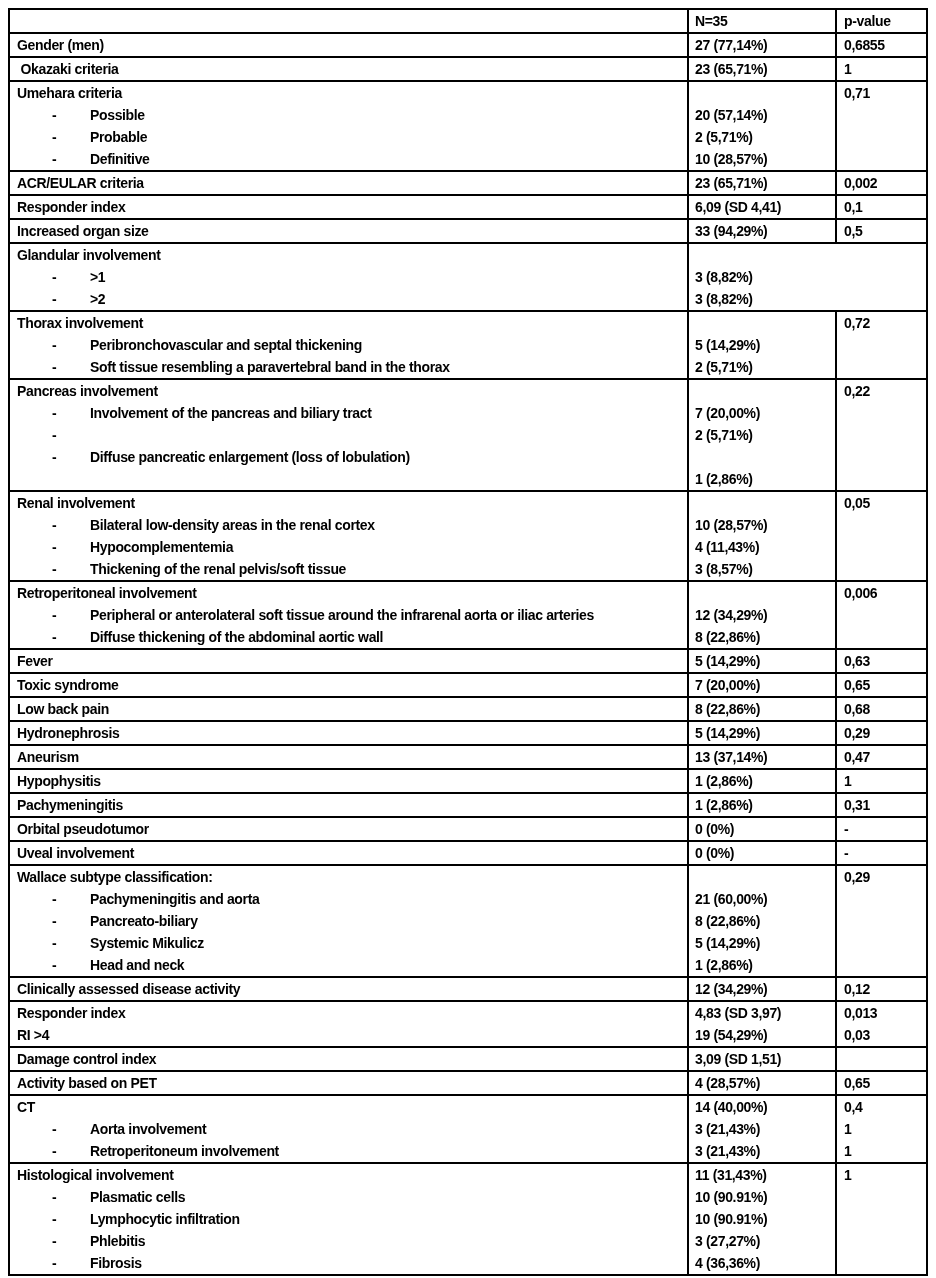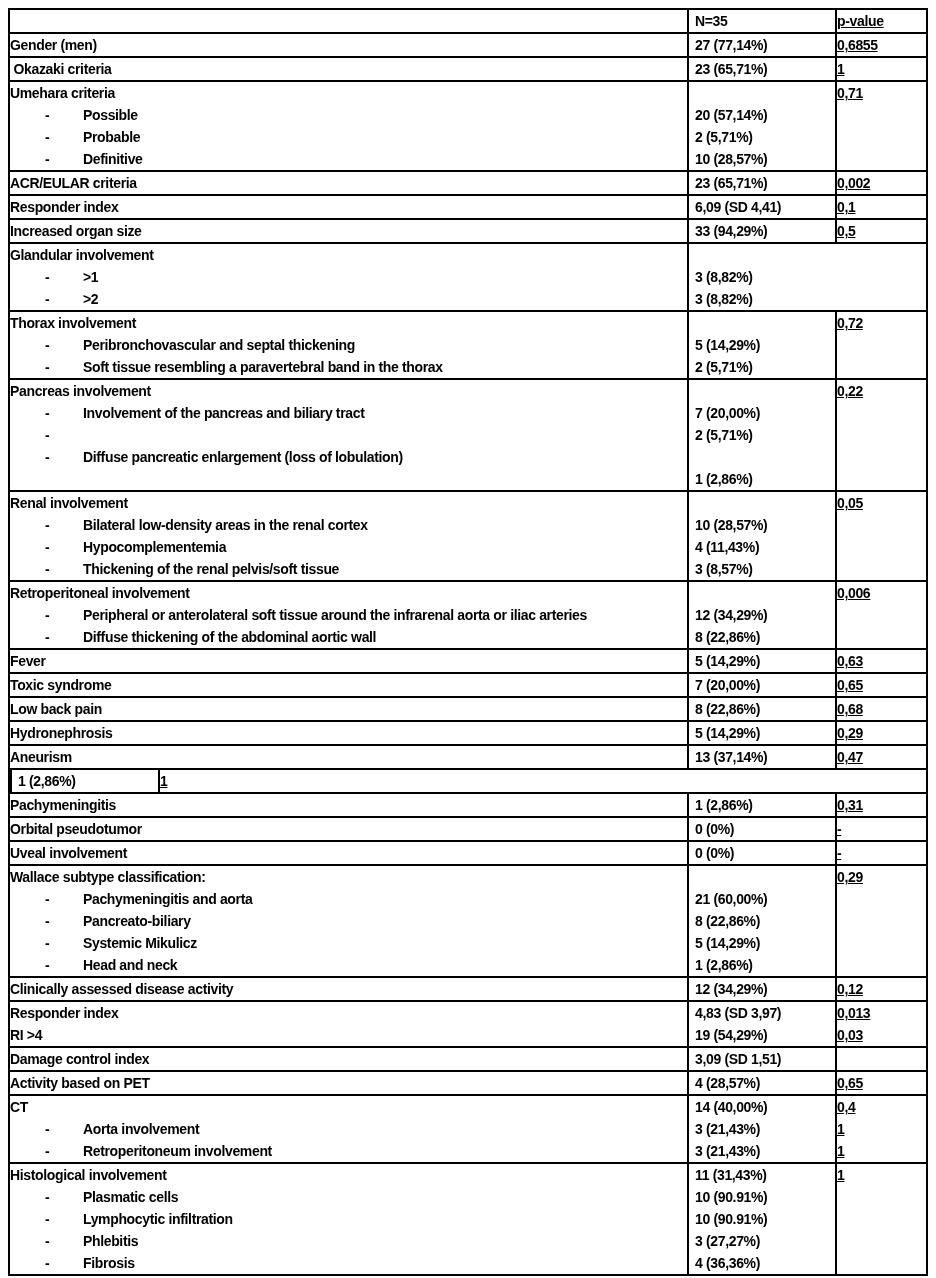--- a/index.html
+++ b/index.html
@@ -25,23 +25,23 @@
     font-weight: bold;
     font-size: 14px;
     letter-spacing: -0.35px;
   }
   .row {
     display: flex;
     border-top: 2px solid #000;
   }
   .row:first-child { border-top: none; align-items: center; }
   .cell { overflow: hidden; }
-  .c1 { width: 677px; }
+  .c1 { width: 677px; padding-left: 7px; }
   .c2 { width: 148px; border-left: 2px solid #000; padding-left: 6px; }
-  .c3 { flex: 1; border-left: 2px solid #000; padding-left: 0; text-decoration: underline; }
+  .c3 { flex: 1; border-left: 2px solid #000; padding-left: 7px; }
   .line {
     height: 22px;
     line-height: 22px;
     white-space: pre;
     display: flex;
     align-items: center;
   }
   .sub { padding-left: 35px; }
   .dash {
     display: inline-block;
@@ -265,20 +265,23 @@
           <div class="line"><span>Aneurism</span></div>
         </div>
         <div class="cell c2">
           <div class="line"><span>13 (37,14%)</span></div>
         </div>
         <div class="cell c3">
           <div class="line"><span>0,47</span></div>
         </div>
       </div>
       <div class="row">
+        <div class="cell c1">
+          <div class="line"><span>Hypophysitis</span></div>
+        </div>
         <div class="cell c2">
           <div class="line"><span>1 (2,86%)</span></div>
         </div>
         <div class="cell c3">
           <div class="line"><span>1</span></div>
         </div>
       </div>
       <div class="row">
         <div class="cell c1">
           <div class="line"><span>Pachymeningitis</span></div>

